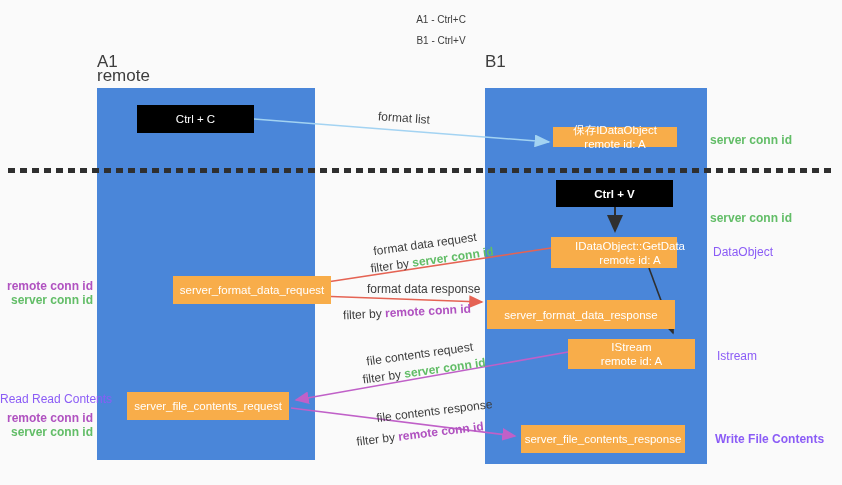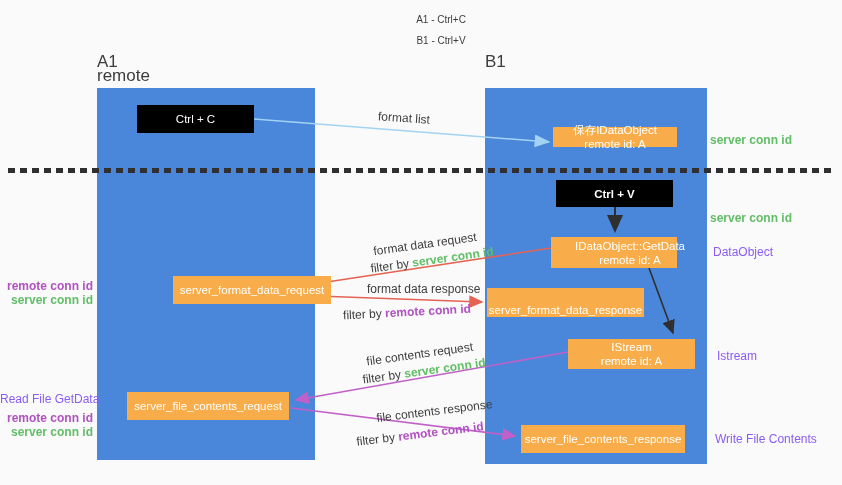--- a/index.html
+++ b/index.html
@@ -104,21 +104,21 @@
 
   <div class="abs node orange" style="left:551px; top:237px; width:126px; height:31px;padding-left:32px;">
     <div>IDataObject::GetData</div>
     <div>remote id: A</div>
   </div>
 
   <div class="abs node orange" style="left:129px; top:276px; width:158px; height:28px;margin-left:44px;">
     <div>server_format_data_request</div>
   </div>
 
-  <div class="abs node orange" style="left:487px; top:288px; width:157px; height:29px;justify-content:flex-end;">
+  <div class="abs node orange" style="left:487px; top:300px; width:188px; height:29px;">
     <div>server_format_data_response</div>
   </div>
 
   <div class="abs node orange" style="left:568px; top:339px; width:127px; height:30px;">
     <div>IStream</div>
     <div>remote id: A</div>
   </div>
 
   <div class="abs node orange" style="left:521px; top:425px; width:164px; height:28px;">
     <div>server_file_contents_response</div>
@@ -147,21 +147,21 @@
 
   <div class="abs arrow-label" style="left:376px; top:404px; transform:rotate(-7deg);">file contents response</div>
   <div class="abs arrow-label" style="left:356px; top:427px; transform:rotate(-7deg);">
     <span>filter by </span><span class="purple-key">remote conn id</span>
   </div>
 
   <div class="abs side-label green-key" style="left:710px; top:133px;">server conn id</div>
   <div class="abs side-label green-key" style="left:710px; top:211px;">server conn id</div>
   <div class="abs side-label dark" style="left:713px; top:245px;">DataObject</div>
   <div class="abs side-label dark" style="left:717px; top:349px;">Istream</div>
-  <div class="abs side-label dark" style="left:715px; top:432px;">Write File Contents</div>
+  <div class="abs side-label dark" style="left:715px; top:432px;font-weight:bold;">Write File Contents</div>
 
   <div class="abs side-label side-left purple-key" style="top:279px;">remote conn id</div>
   <div class="abs side-label side-left green-key" style="top:293px;">server conn id</div>
-  <div class="abs side-label side-left dark" style="top:392px;">Read File GetData</div>
+  <div class="abs side-label side-left dark" style="top:392px;">Read Read Contents</div>
   <div class="abs side-label side-left purple-key" style="top:411px;">remote conn id</div>
   <div class="abs side-label side-left green-key" style="top:425px;">server conn id</div>
 
 </div>
 
 </body></html>

